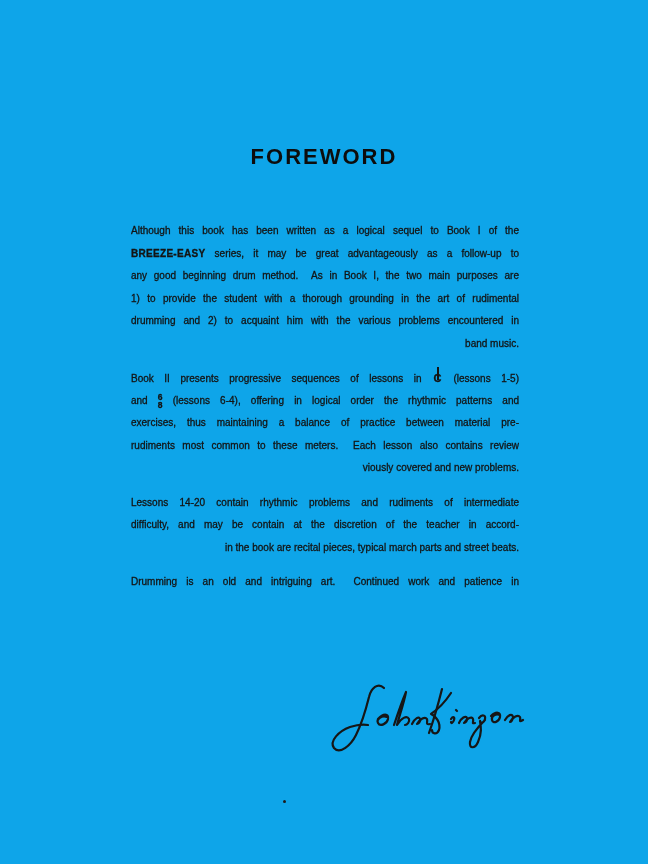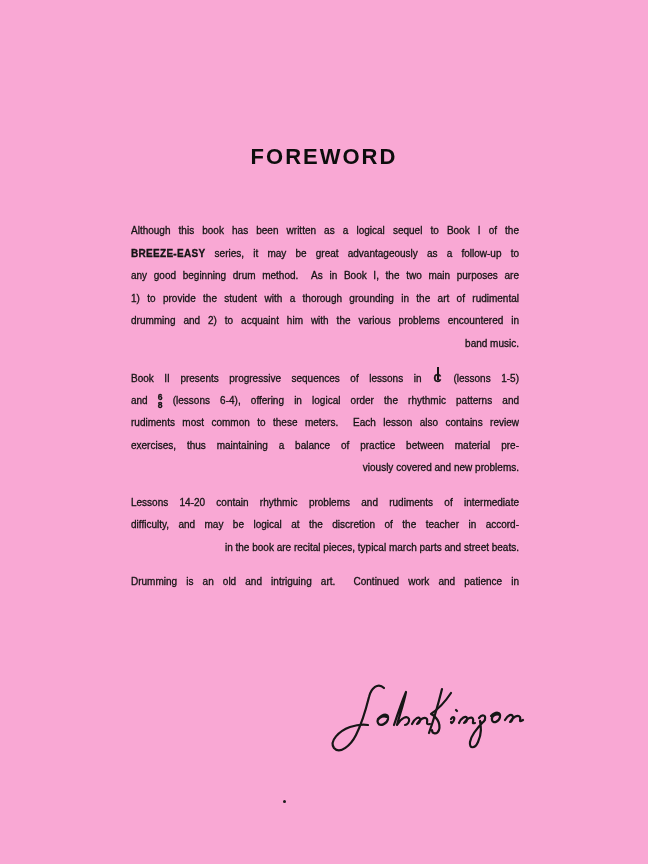--- a/index.html
+++ b/index.html
@@ -1,20 +1,20 @@
 <!DOCTYPE html>
 <html><head>
 <meta charset="utf-8">
 <style>
   html, body { margin: 0; padding: 0; background: #e8e8e8; }
   .page {
     position: relative;
     width: 648px;
     height: 864px;
-    background: #f9a8d4;
+    background: #0ea5e9;
     overflow: hidden;
     font-family: "Liberation Sans", sans-serif;
     color: #141414;
   }
   .title {
     position: absolute;
     top: 144px;
     left: 0;
     width: 100%;
     margin: 0;
@@ -115,27 +115,27 @@
         <div class="line j"><span>Although this book has been written as a logical sequel to Book I of the</span></div>
         <div class="line j"><b>BREEZE-EASY</b><span> series, it may be great advantageously as a follow-up to</span></div>
         <div class="line j"><span>any good beginning drum method.&nbsp; As in Book I, the two main purposes are</span></div>
         <div class="line j"><span>1) to provide the student with a thorough grounding in the art of rudimental</span></div>
         <div class="line j"><span>drumming and 2) to acquaint him with the various problems encountered in</span></div>
         <div class="line"><span>band music.</span></div>
       </div>
       <div class="para">
         <div class="line j"><span>Book II presents progressive sequences of lessons in </span><span class="cuttime">C</span><span> (lessons 1-5)</span></div>
         <div class="line j"><span>and </span><span class="ts"><span>6</span><span>8</span></span><span> (lessons 6-4), offering in logical order the rhythmic patterns and</span></div>
+        <div class="line j"><span>exercises, thus maintaining a balance of practice between material pre-</span></div>
         <div class="line j"><span>rudiments most common to these meters.&nbsp; Each lesson also contains review</span></div>
-        <div class="line j"><span>exercises, thus maintaining a balance of practice between material pre-</span></div>
         <div class="line"><span>viously covered and new problems.</span></div>
       </div>
       <div class="para">
         <div class="line j"><span>Lessons 14-20 contain rhythmic problems and rudiments of intermediate</span></div>
-        <div class="line j"><span>difficulty, and may be logical at the discretion of the teacher in accord-</span></div>
+        <div class="line j"><span>difficulty, and may be contain at the discretion of the teacher in accord-</span></div>
         <div class="line"><span>in the book are recital pieces, typical march parts and street beats.</span></div>
       </div>
       <div class="para">
         <div class="line j"><span>Drumming is an old and intriguing art.&nbsp; Continued work and patience in</span></div>
       </div>
     </div>
 
   <svg class="signature" viewBox="0 0 215 90" role="img" aria-label="John Kinyon">
 
     <path d="M 64 13 C 58 7, 51 13, 49 22 C 46 34, 42 48, 36 60 C 31 70, 20 80, 14 73 C 9 66, 19 56, 30 52 C 36 50, 43 49, 48 50"></path>

